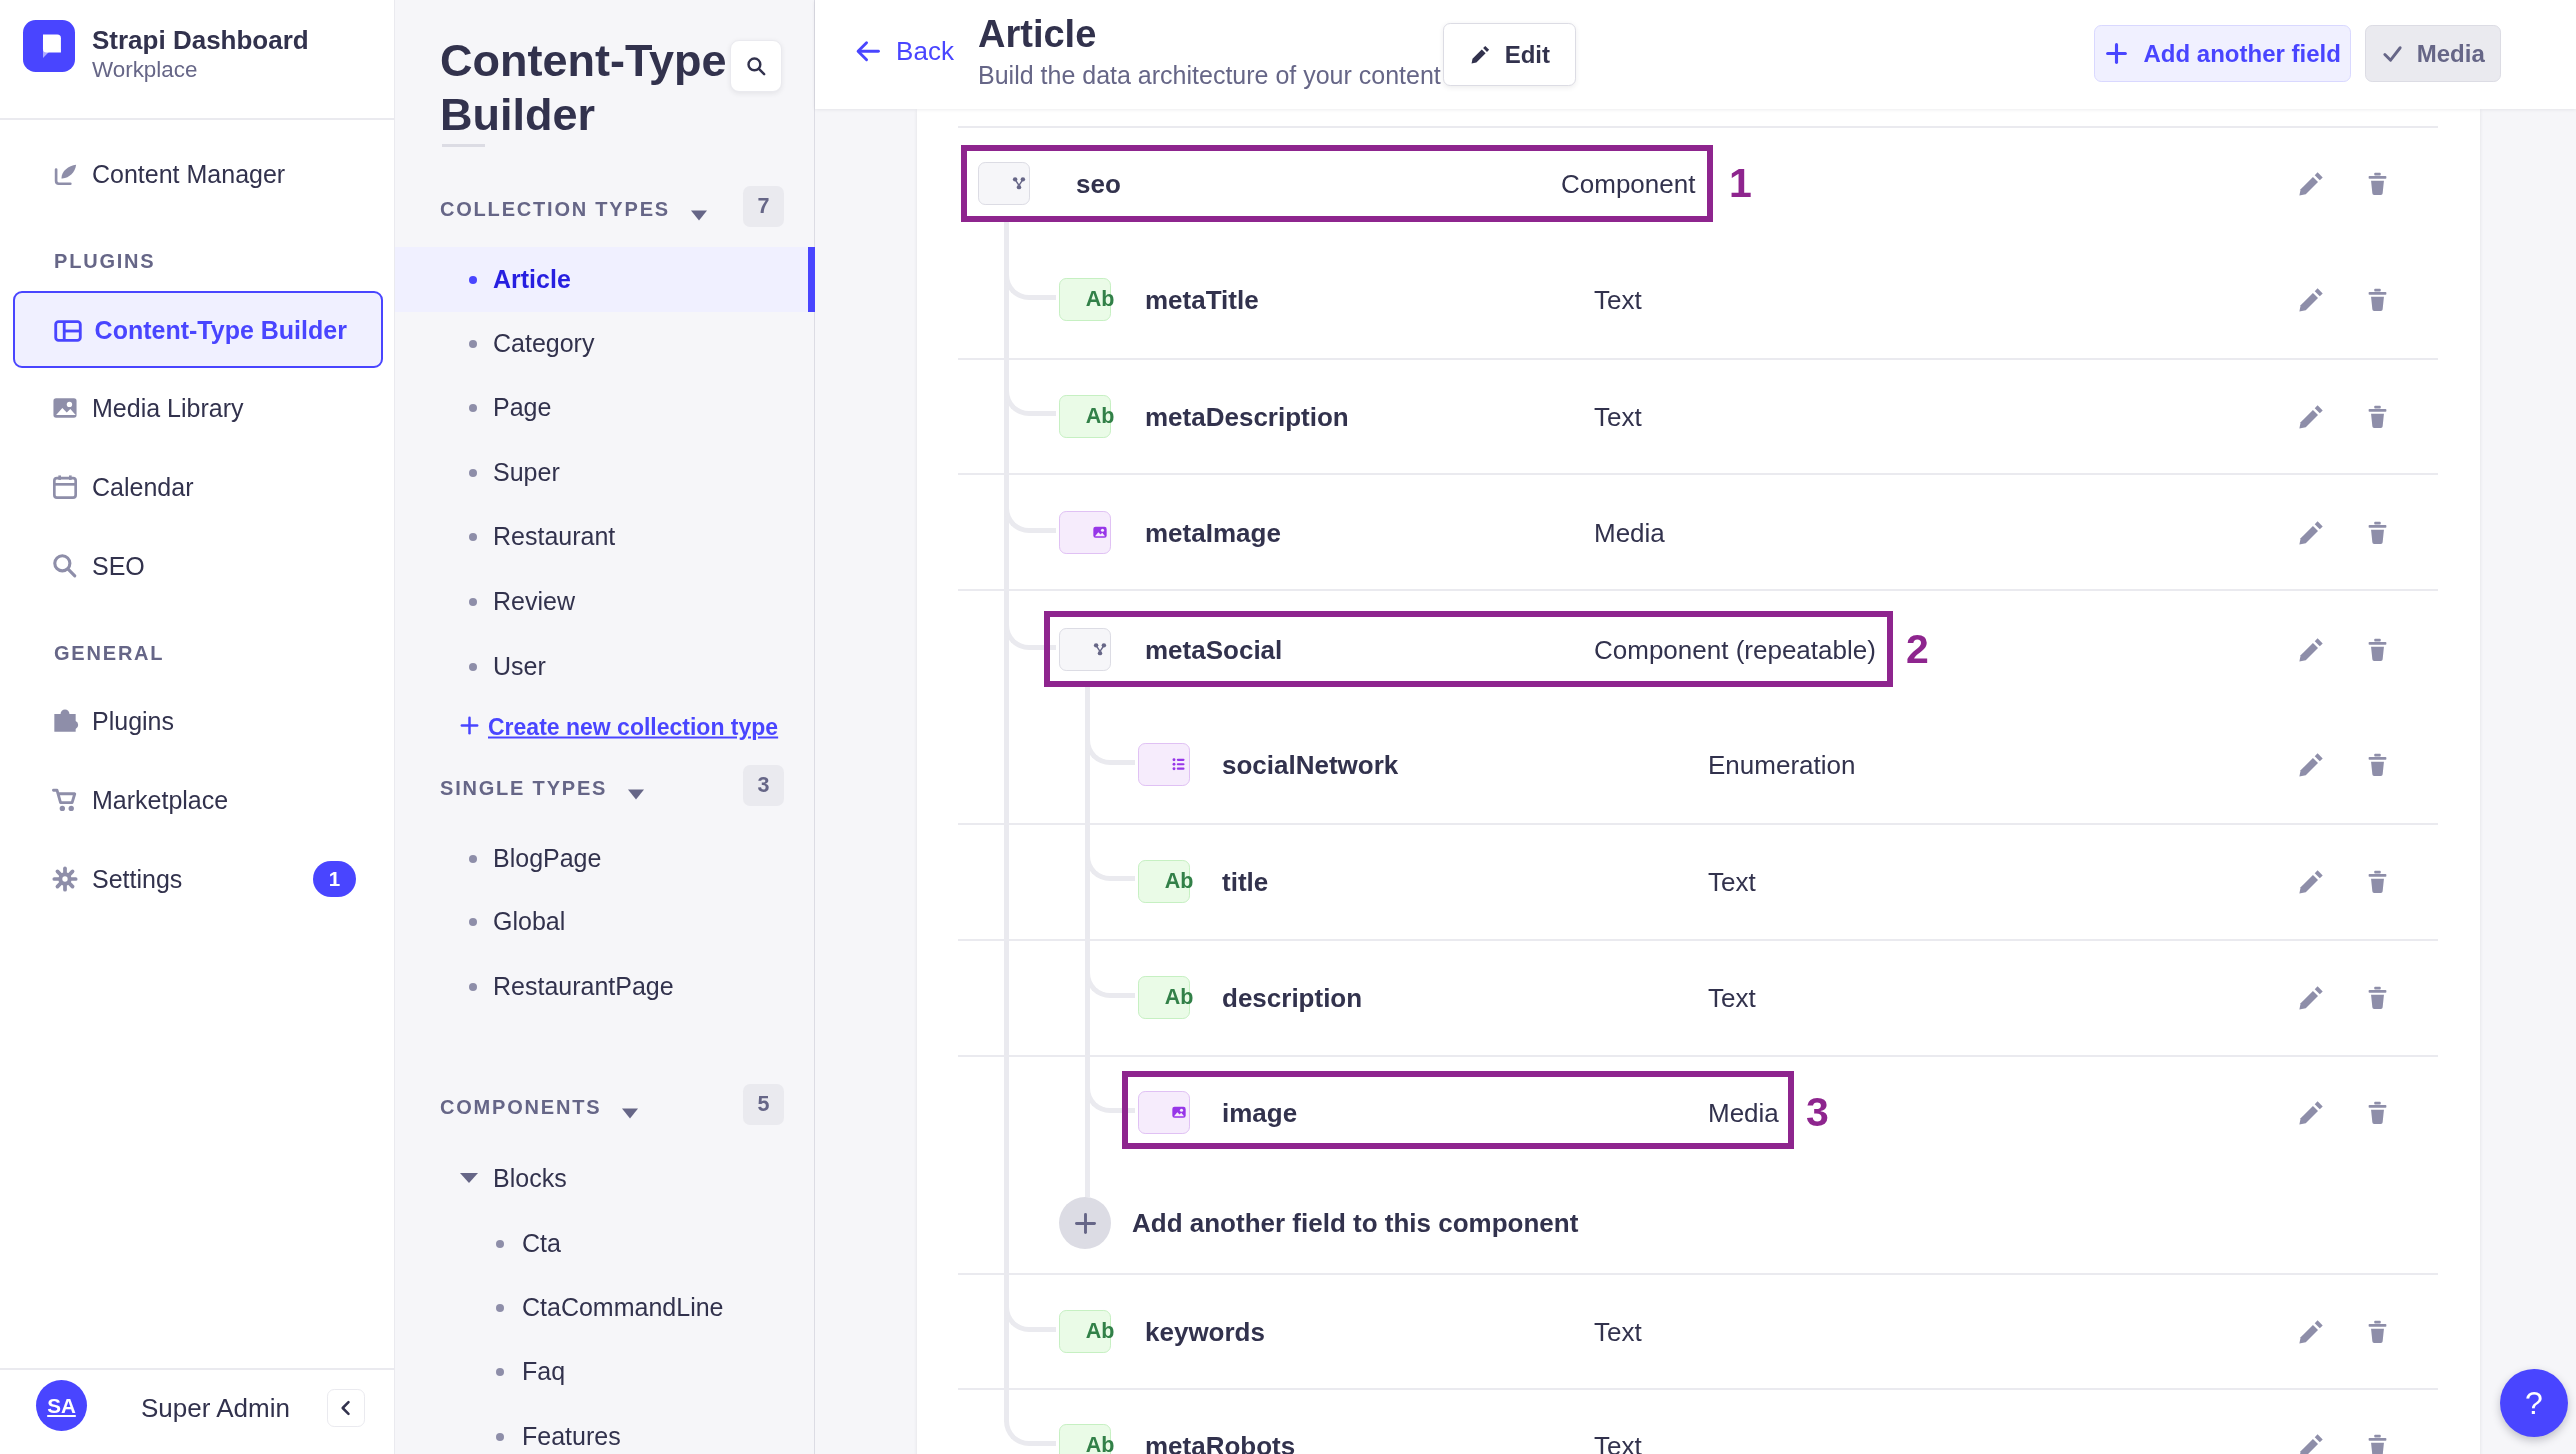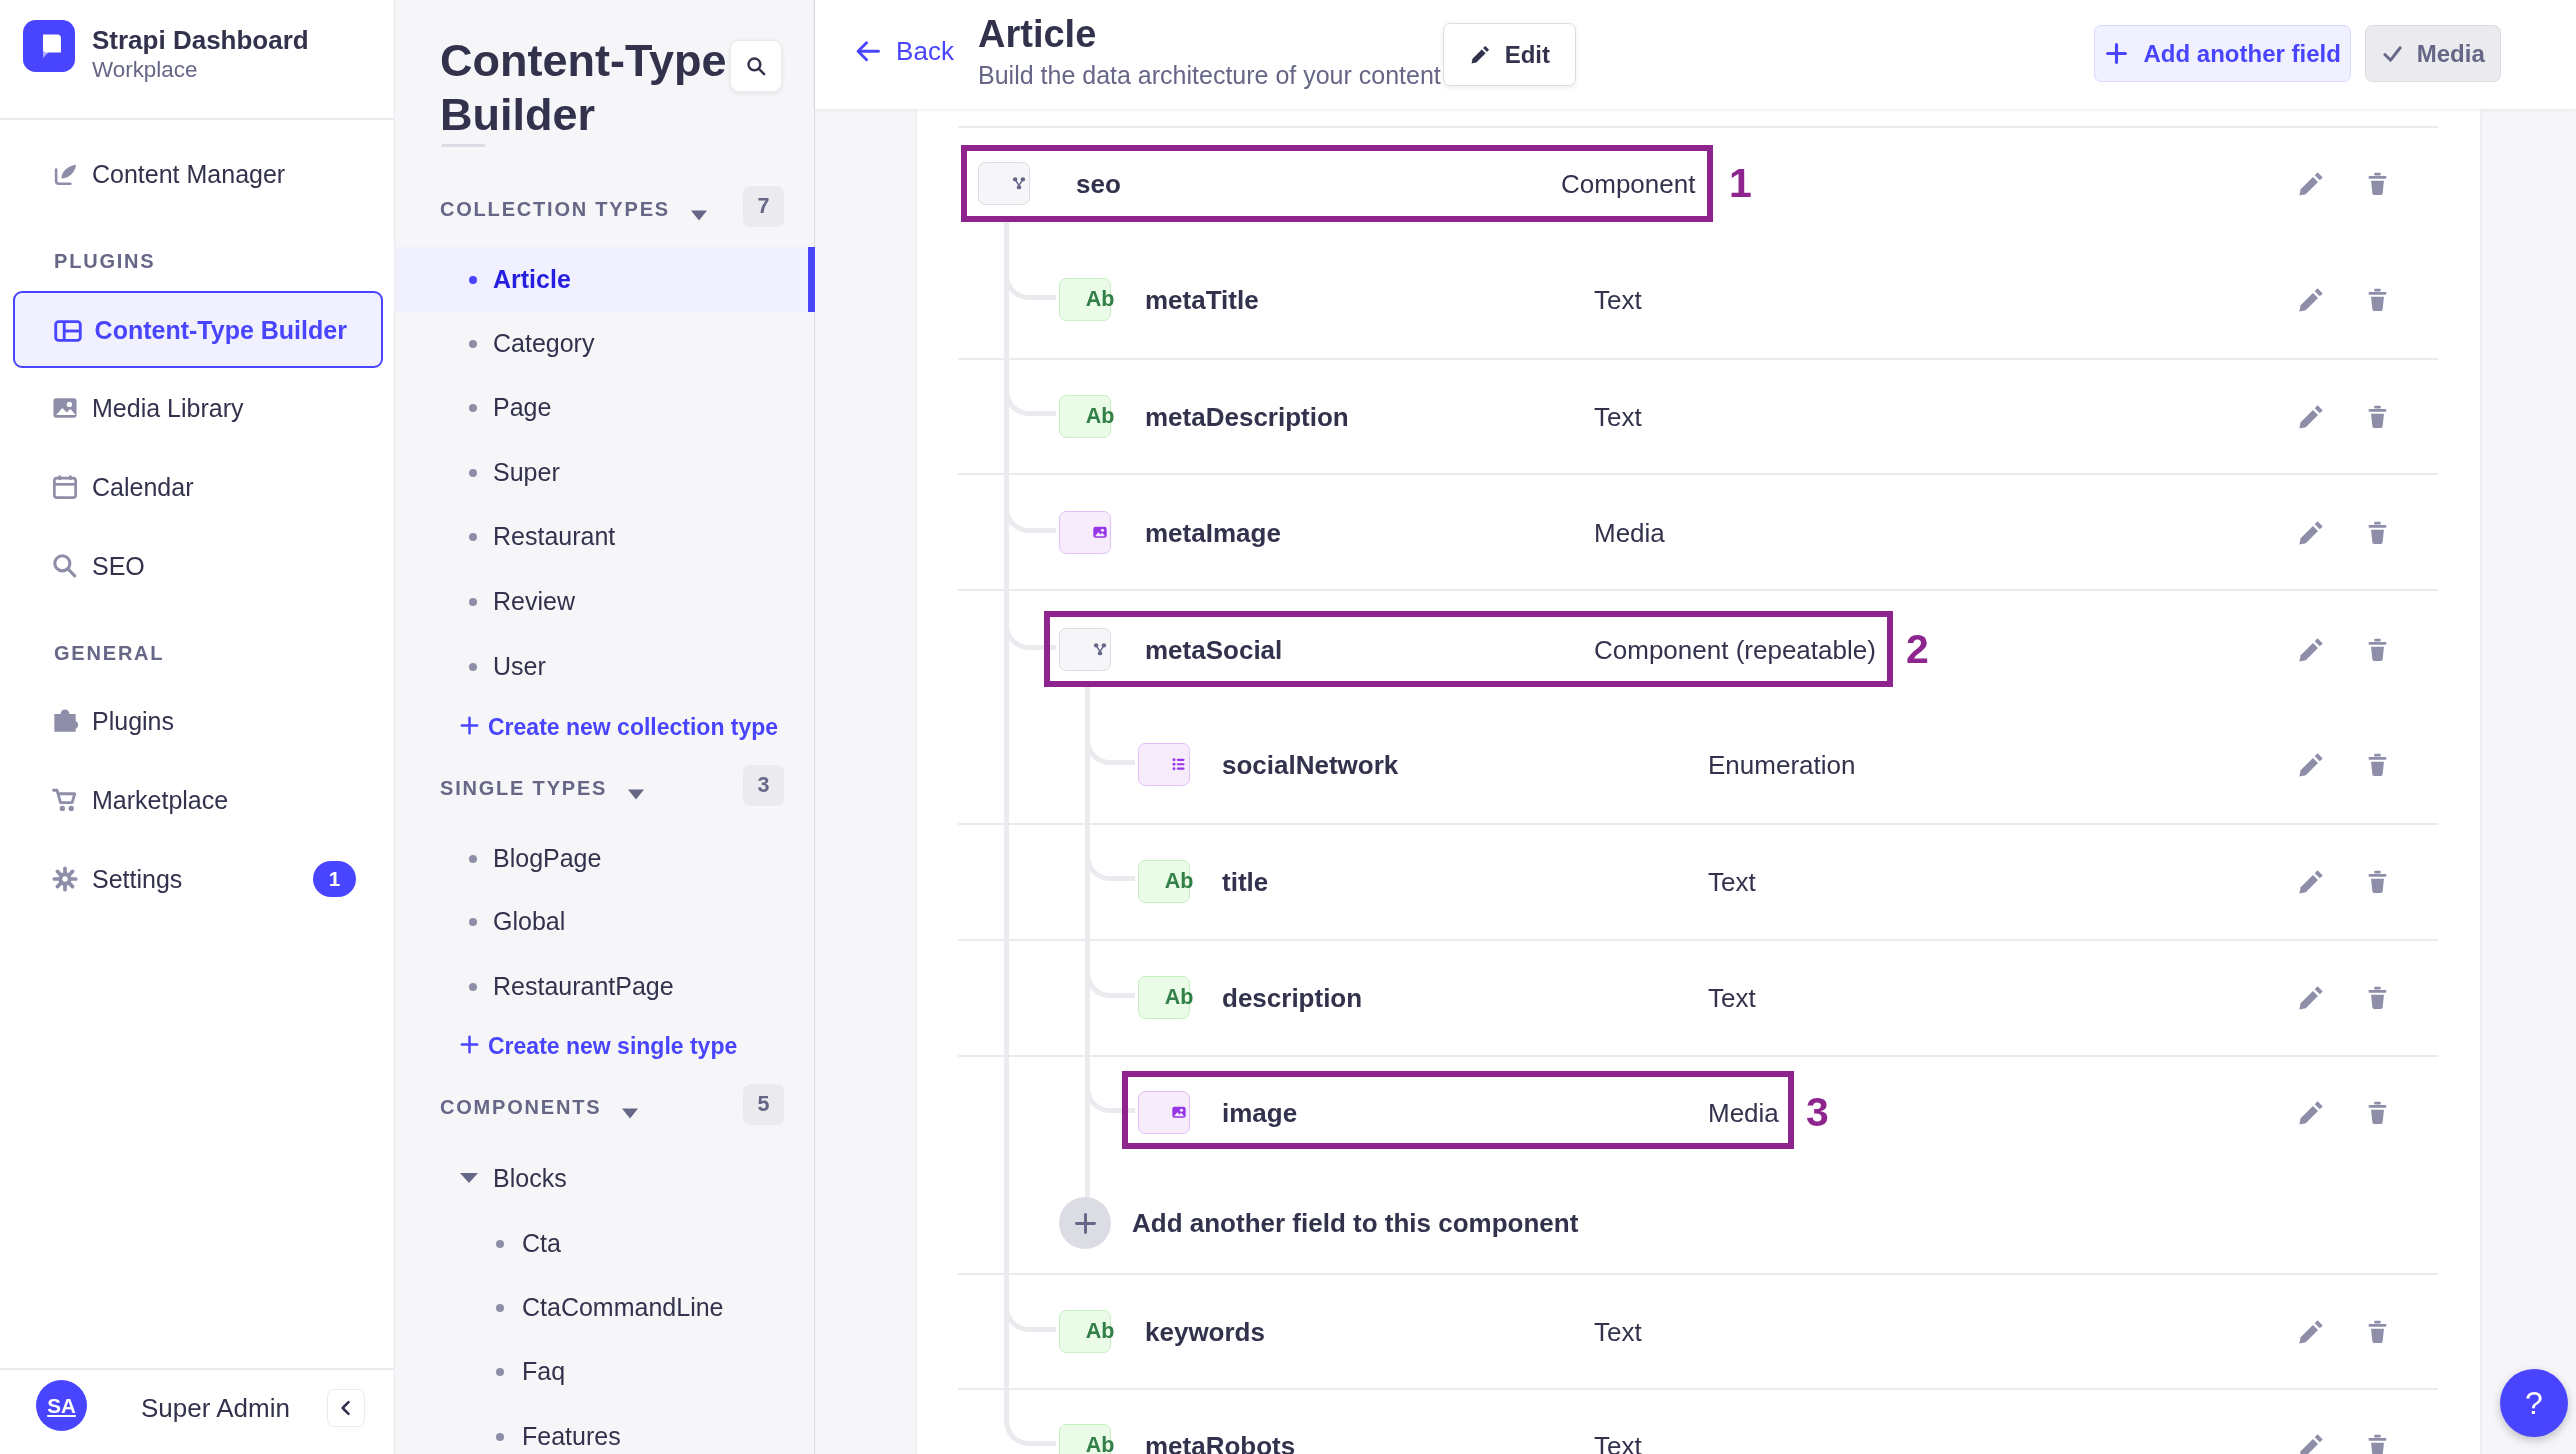--- a/index.html
+++ b/index.html
@@ -45,21 +45,21 @@
   .bp-item .bullet{position:absolute;left:74px;width:8px;height:8px;border-radius:50%;background:var(--icon-gray);}
   .bp-item .bp-label{position:absolute;left:98px;font-size:25px;font-weight:500;color:var(--text);white-space:nowrap;}
   .bp-item.selected{background:var(--primary-light);}
   .bp-item.selected .bullet{background:var(--primary);}
   .bp-item.selected .bp-label{color:var(--selected-text);font-weight:600;}
   .bp-item.selected::after{content:"";position:absolute;right:0;top:0;width:7.2px;height:100%;background:var(--primary);}
   .bp-item.sub .bullet{left:101px;}
   .bp-item.sub .bp-label{left:127px;}
   .bp-create{position:absolute;left:0;width:420px;height:50px;cursor:pointer;}
   .bp-create .plus{position:absolute;left:63px;top:50%;transform:translateY(-50%);}
-  .bp-create .bp-label{position:absolute;left:93px;top:50%;transform:translateY(-50%);font-size:23px;font-weight:600;color:var(--primary);white-space:nowrap;}
+  .bp-create .bp-label{position:absolute;left:93px;top:50%;transform:translateY(-50%);font-size:23px;font-weight:600;color:var(--primary);white-space:nowrap;text-decoration:underline;}
   .bp-group{position:absolute;left:0;width:420px;height:65px;cursor:pointer;}
   .bp-group .caret2{position:absolute;left:65px;top:28px;width:0;height:0;border-left:9px solid transparent;border-right:9px solid transparent;border-top:10.8px solid var(--muted);}
   .bp-group .bp-label{position:absolute;left:98px;top:50%;transform:translateY(-50%);font-size:25px;font-weight:500;color:var(--text);}
 
   
   #main{position:absolute;left:815px;top:0;width:1761px;height:1454px;background:var(--panel-bg);}
   #main-header{position:absolute;left:0;top:0;width:1761px;height:109px;background:#fff;box-shadow:0 0.9px 3.6px rgba(33,33,52,.1);z-index:10;}
   .back-link{position:absolute;left:38px;top:36px;display:flex;align-items:center;gap:12.6px;cursor:pointer;}
   .back-label{font-size:26px;font-weight:500;color:var(--primary);}
   .page-title{position:absolute;left:163px;top:12.6px;font-size:38px;font-weight:700;color:var(--text);}
@@ -294,27 +294,20 @@
     <span class="bp-label">BlogPage</span>
   </div>
   <div class="bp-item" style="top:889px">
     <span class="bullet"></span>
     <span class="bp-label">Global</span>
   </div>
   <div class="bp-item" style="top:954px">
     <span class="bullet"></span>
     <span class="bp-label">RestaurantPage</span>
   </div>
-  <div class="bp-create" style="top:1021px">
-    <span class="plus"><svg width="23" height="23" viewBox="0 0 24 24" stroke="#4945FF" stroke-width="2.6" stroke-linecap="round">
-          <line x1="12" y1="4" x2="12" y2="20"></line>
-          <line x1="4" y1="12" x2="20" y2="12"></line>
-        </svg></span>
-    <span class="bp-label">Create new single type</span>
-  </div>
 
   <div class="bp-sec" style="top:1082px">
     <span class="sec-label">
         <span>COMPONENTS</span>
         <span class="caret"></span>
       </span>
     <span class="sec-badge">5</span>
   </div>
 
   <div class="bp-group" style="top:1145px">

